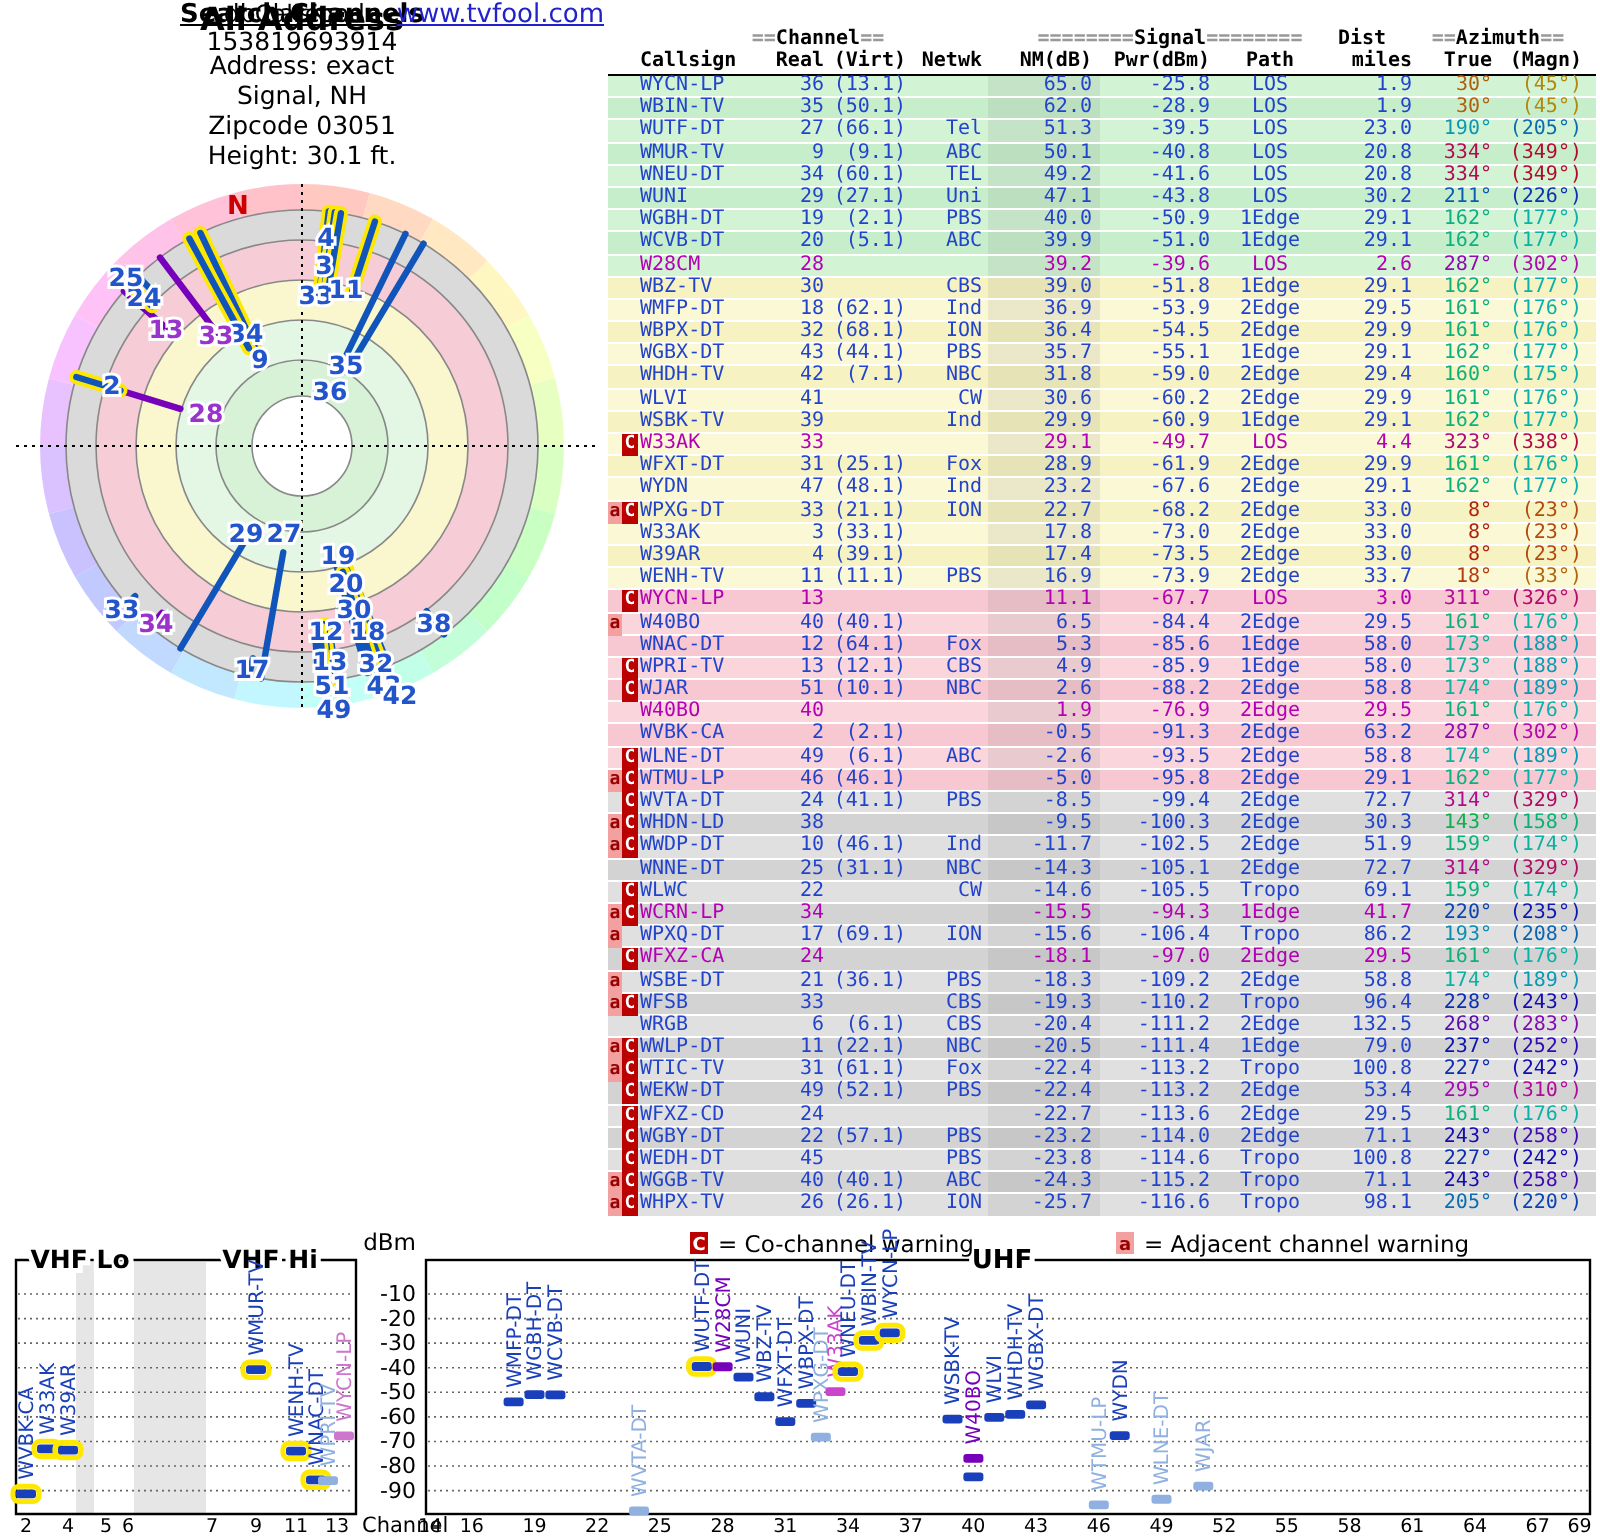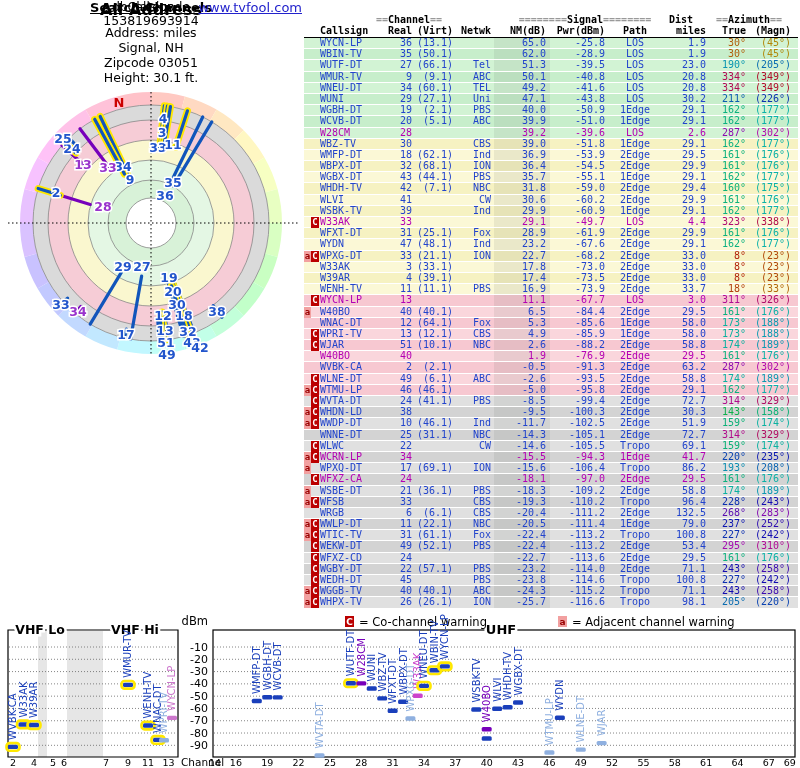--- a/index.html
+++ b/index.html
@@ -143,21 +143,21 @@
       <text x="72" y="153" text-anchor="middle" font-size="12.5" font-weight="bold" fill="#2255cc" stroke="#ffffff" stroke-width="3" paint-order="stroke">24</text>
       <text x="63" y="143" text-anchor="middle" font-size="12.5" font-weight="bold" fill="#2255cc" stroke="#ffffff" stroke-width="3" paint-order="stroke">25</text>
       <text x="217" y="316" text-anchor="middle" font-size="12.5" font-weight="bold" fill="#2255cc" stroke="#ffffff" stroke-width="3" paint-order="stroke">38</text>
       <text x="126" y="339" text-anchor="middle" font-size="12.5" font-weight="bold" fill="#2255cc" stroke="#ffffff" stroke-width="3" paint-order="stroke">17</text>
       <text x="78" y="316" text-anchor="middle" font-size="12.5" font-weight="bold" fill="#9933cc" stroke="#ffffff" stroke-width="3" paint-order="stroke">34</text>
       <text x="61" y="309" text-anchor="middle" font-size="12.5" font-weight="bold" fill="#2255cc" stroke="#ffffff" stroke-width="3" paint-order="stroke">33</text>
     </svg>
 
 <div class="abs" id="search-block">
   <div id="search-title">Search Channels</div>
-  <div class="crit-line">Address: miles</div>
+  <div class="crit-line">Address: exact</div>
   <div class="crit-line">Signal, NH</div>
   <div class="crit-line">Zipcode 03051</div>
   <div class="crit-line">Height: 30.1 ft.</div>
 </div>
 
 <div class="abs" id="datecode-block">
   <div>db datecode</div>
   <div>153819693914</div>
 </div>
 

